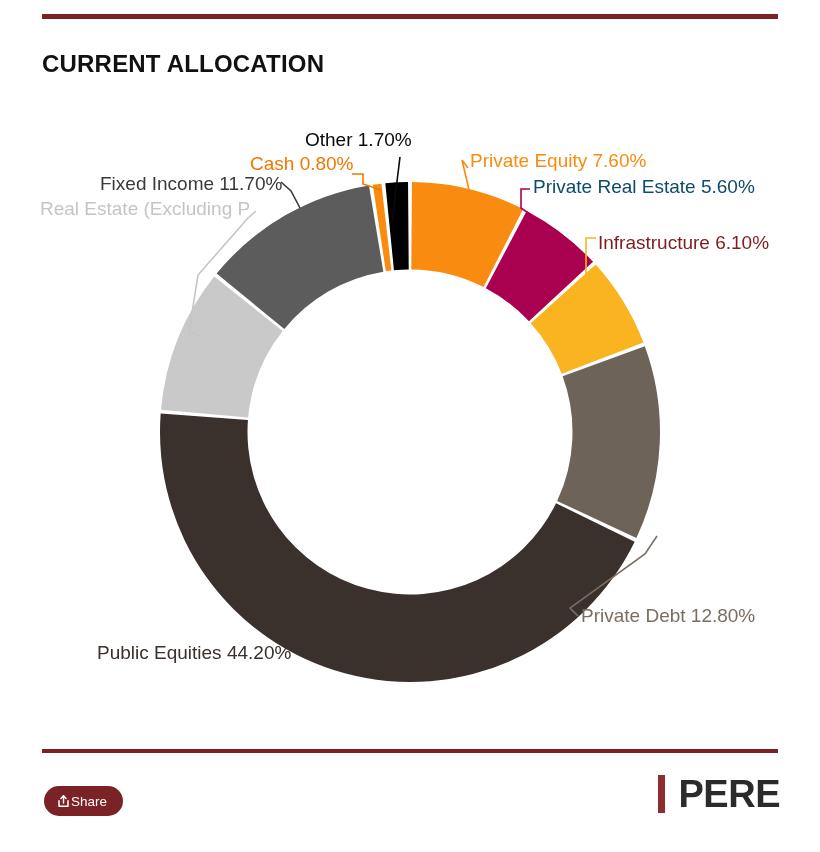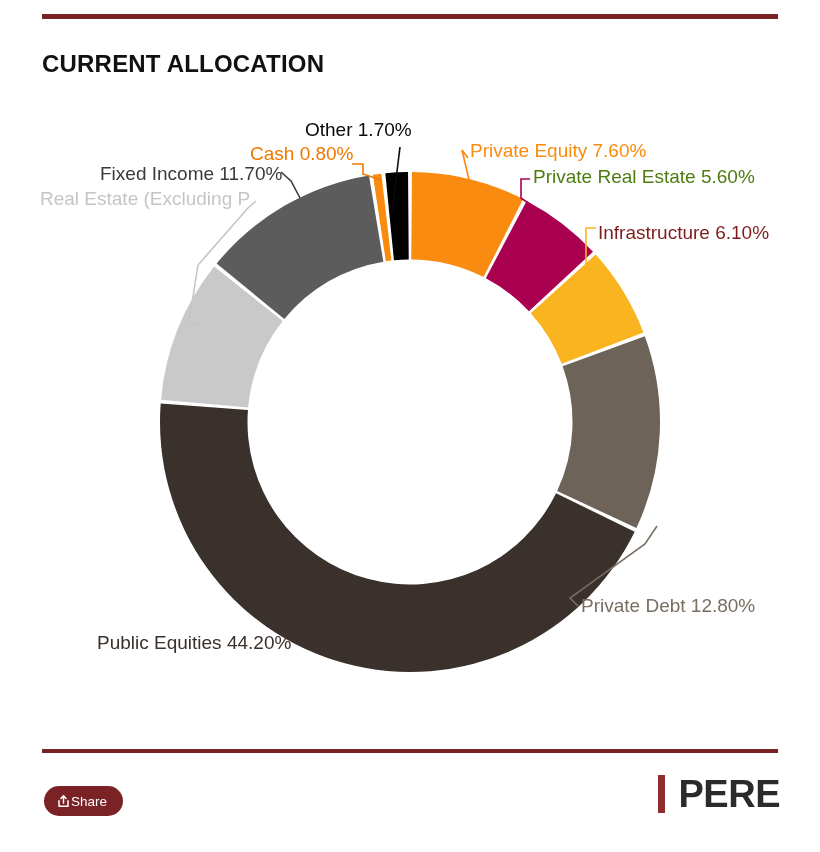--- a/index.html
+++ b/index.html
@@ -34,40 +34,40 @@
     top: 50px;
     font-size: 24px;
     font-weight: bold;
     letter-spacing: 0.2px;
     color: #111111;
     font-family: "Liberation Sans", sans-serif;
   }
   .chart-area {
     position: absolute;
     left: 0;
-    top: 102px;
+    top: 112px;
     width: 820px;
     height: 600px;
   }
   .chart-svg {
     position: absolute;
     left: 0;
     top: 0;
   }
   .lbl {
     position: absolute;
     font-family: "Liberation Sans", sans-serif;
     font-size: 19px;
     white-space: nowrap;
     line-height: 1.1;
   }
   .lbl-other       { left: 305px; top: 18px;  color: #0A0A0A; }
   .lbl-cash        { left: 250px; top: 42px;  color: #F07800; }
   .lbl-pe          { left: 470px; top: 39px;  color: #F98B10; }
-  .lbl-pre         { left: 533px; top: 65px;  color: #4d7c0f; }
+  .lbl-pre         { left: 533px; top: 65px;  color: #0c4a6e; }
   .lbl-infra       { left: 598px; top: 113px; color: #7f1d1d; margin-top: 8px; }
   .lbl-fixed       { left: 100px; top: 62px;  color: #3A3A3A; }
   .lbl-reX         { left: 40px;  top: 87px;  color: #C5C5C5;
                      width: 218px; overflow: hidden; }
   .lbl-pd          { left: 581px; top: 494px; color: #7A6E62; }
   .lbl-pubeq       { left: 97px;  top: 531px; color: #3A302C; }
 
   .bottom-rule {
     position: absolute;
     left: 42px;

